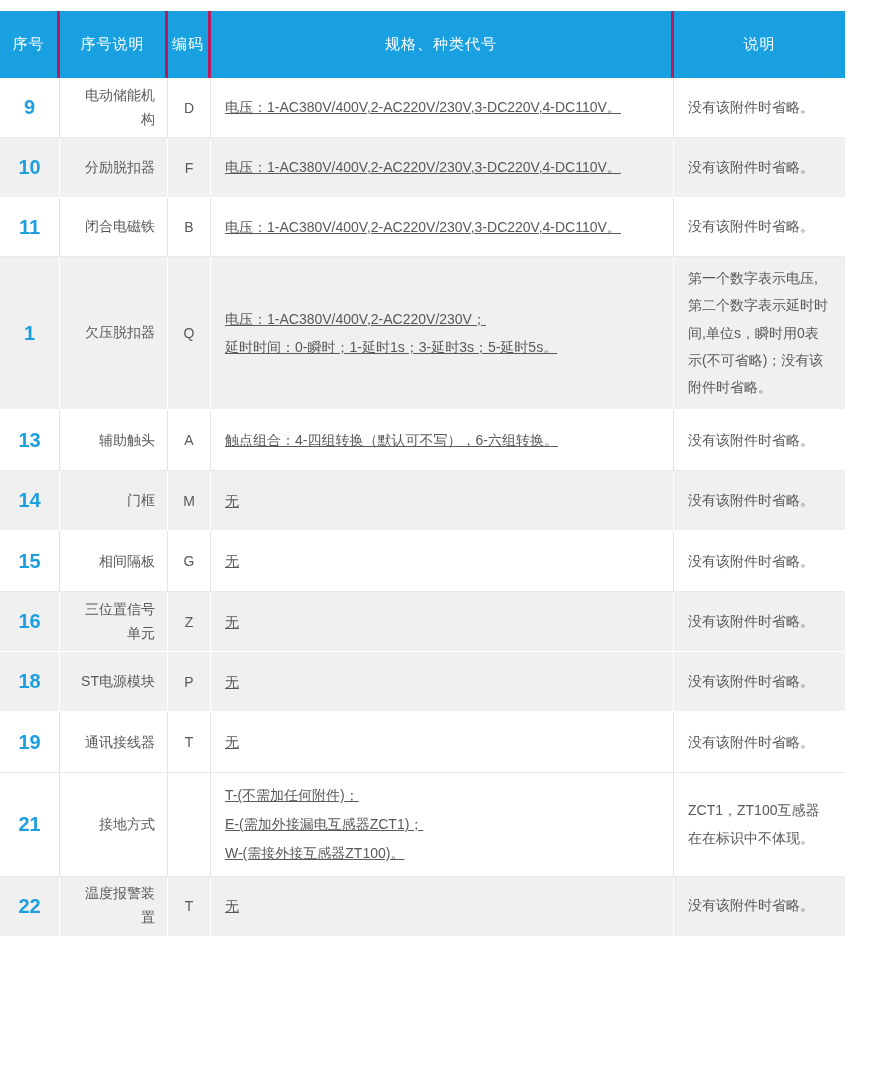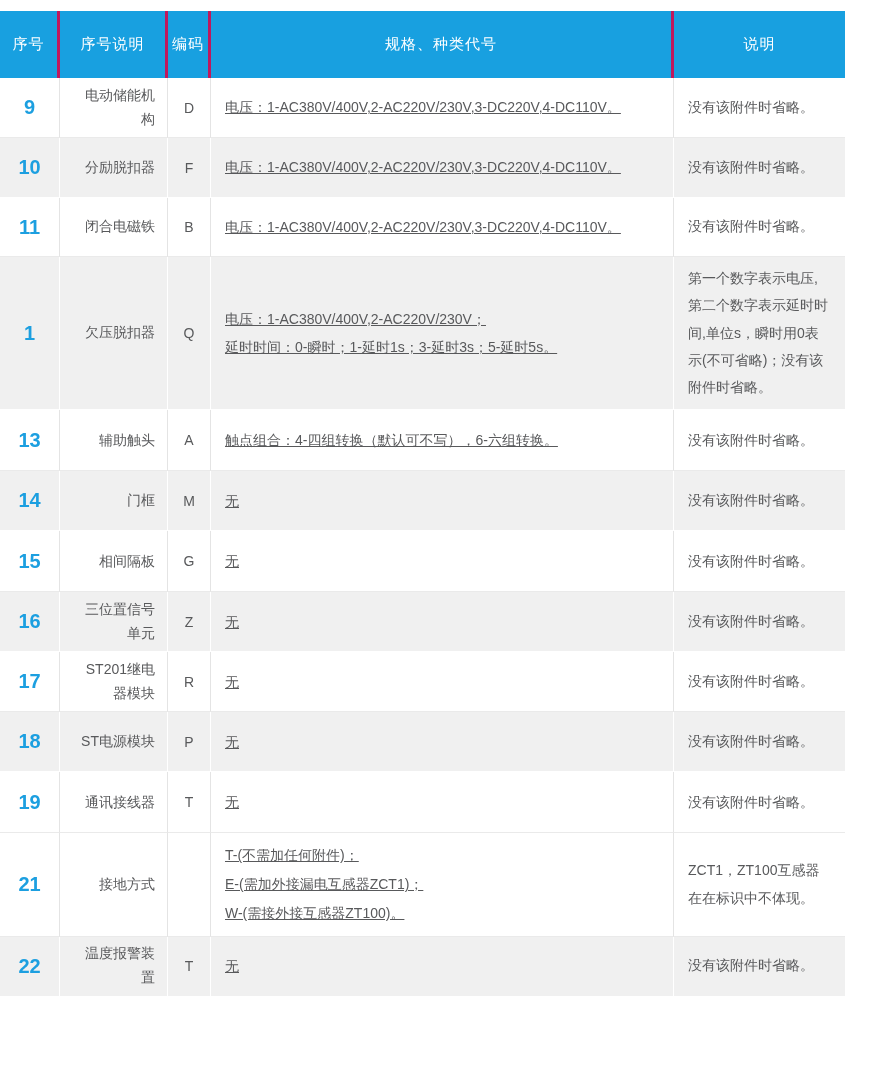--- a/index.html
+++ b/index.html
@@ -168,29 +168,20 @@
   </tr>
         <tr class="shaded" style="height: 60px;">
     <td class="col-num">16</td>
     <td class="col-name">三位置信号单元</td>
     <td class="col-code">Z</td>
     <td class="col-spec">
             <div>无</div>
           </td>
     <td class="col-note">没有该附件时省略。</td>
   </tr>
-        <tr style="height: 60px;">
-    <td class="col-num">17</td>
-    <td class="col-name">ST201继电器模块</td>
-    <td class="col-code">R</td>
-    <td class="col-spec">
-            <div>无</div>
-          </td>
-    <td class="col-note">没有该附件时省略。</td>
-  </tr>
         <tr class="shaded" style="height: 60px;">
     <td class="col-num">18</td>
     <td class="col-name">ST电源模块</td>
     <td class="col-code">P</td>
     <td class="col-spec">
             <div>无</div>
           </td>
     <td class="col-note">没有该附件时省略。</td>
   </tr>
         <tr style="height: 61px;">

